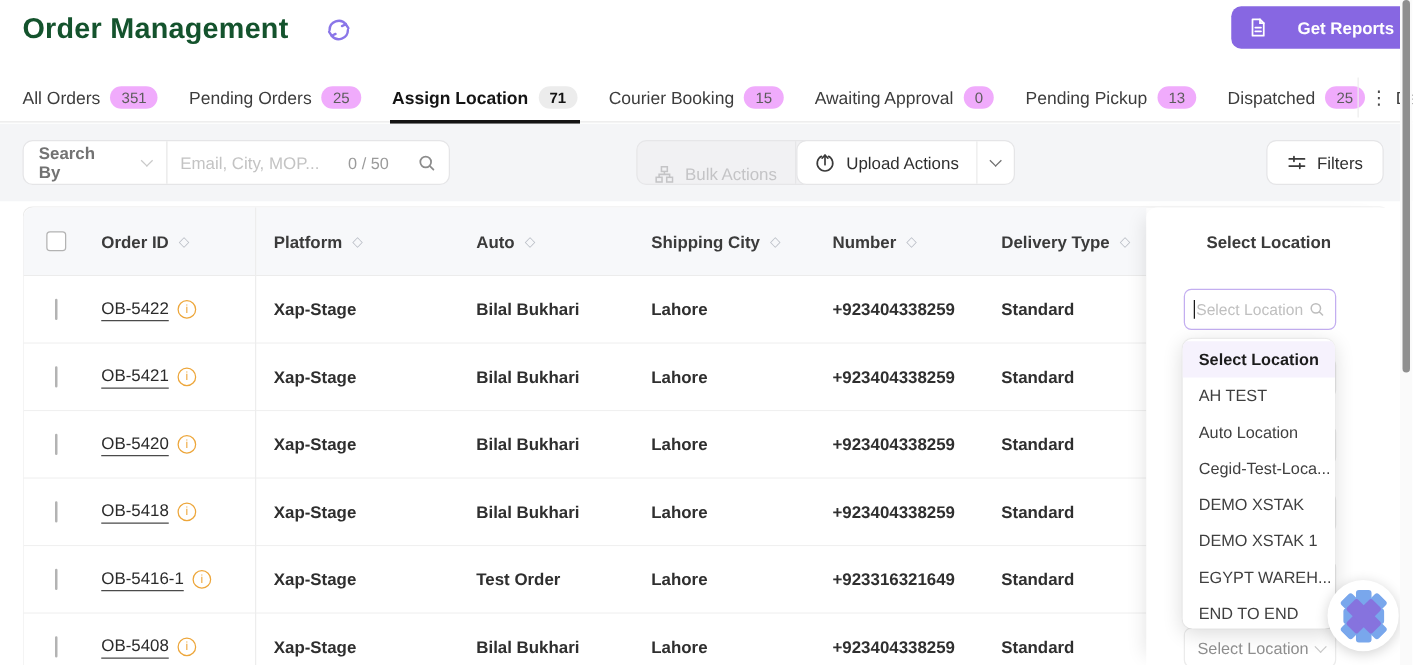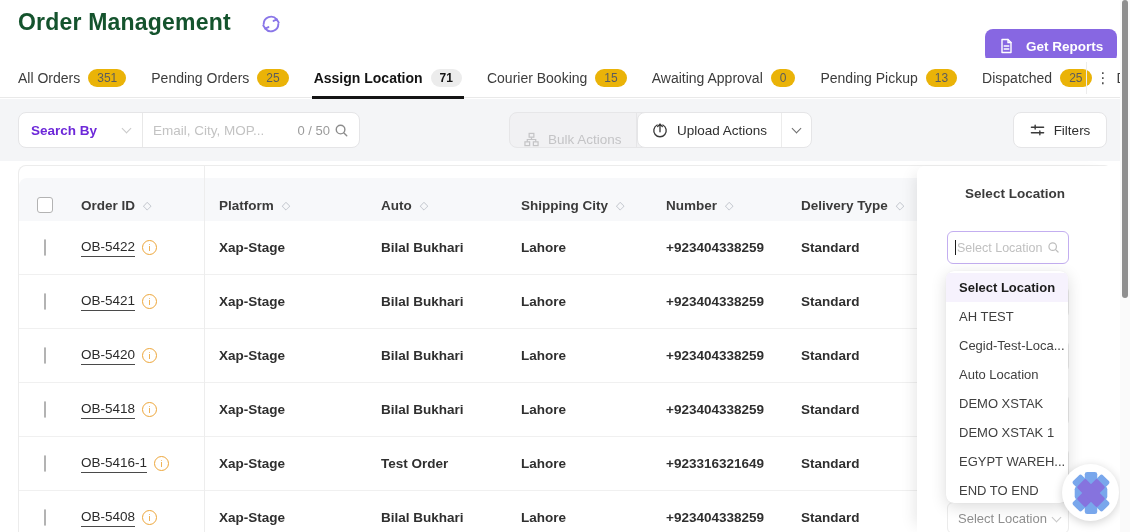--- a/index.html
+++ b/index.html
@@ -5,61 +5,61 @@
   * { margin:0; padding:0; box-sizing:border-box; }
   html,body { width:1130px; height:532px; overflow:hidden; background:#fff;
     font-family:"Liberation Sans","DejaVu Sans",sans-serif; color:#2e2e2e; position:relative; }
 
   
   .hdr { position:absolute; left:0; top:0; width:1130px; height:58px; background:#fff; }
   .title { position:absolute; left:18px; top:9px; font-size:23px; font-weight:700; color:#14532d; letter-spacing:.2px;}
   .refresh { position:absolute; left:260px; top:13px; width:22px; height:22px; cursor:pointer;}
   .btn-reports { position:absolute; left:985px; top:5px; height:34px; padding:0 14px;
     background:#8767e2; border-radius:8px; color:#fff; font-size:13.5px; font-weight:600;
-    display:flex; align-items:center; gap:12px; border:none; cursor:pointer;margin-top:24px; }
+    display:flex; align-items:center; gap:24px; border:none; cursor:pointer; }
 
   
   .tabsbar { position:absolute; left:0; top:58px; width:1130px; height:40px; border-bottom:1px solid #e9e9e9; background:#fff;}
   .tabs { position:absolute; left:18px; top:0; height:40px; display:flex; gap:25px; align-items:center;}
   .tab { position:relative; height:40px; display:flex; align-items:center; gap:8px; font-size:14px; color:#3c3c3c; cursor:pointer; white-space:nowrap;}
-  .tab .badge { background:#eab308; border-radius:10px; padding:2px 9px; font-size:12px; color:#5c5c5c;}
+  .tab .badge { background:#f0abfc; border-radius:10px; padding:2px 9px; font-size:12px; color:#5c5c5c;}
   .tab.active { font-weight:700; color:#141414;}
   .tab.active .badge { background:#ececec; color:#141414; font-weight:700;}
   .tab.active::after { content:""; position:absolute; left:-2px; right:-2px; bottom:-1px; height:3px; background:#141414;}
   .tabs-div { position:absolute; left:1086px; top:4px; height:32px; width:1px; background:#ededed;}
   .tabs-more { position:absolute; left:1090px; top:6px; width:26px; height:28px; display:flex; align-items:center; justify-content:center;
     font-size:15px; color:#4a4a4a; cursor:pointer; letter-spacing:0;}
 
   
   .toolbar { position:absolute; left:0; top:99px; width:1130px; height:62px; background:#f4f5f7;}
   .tb { position:absolute; top:13px; height:36px; background:#fff; border:1px solid #e5e5e7; border-radius:8px;
     display:flex; align-items:center; font-size:13.5px; color:#2f2f2f;}
   .searchgrp { left:18px; width:342px; }
-  .searchby { display:flex; align-items:center; gap:26px; padding:0 12px; font-weight:600; color:#6d28d9; cursor:pointer; height:100%;}
+  .searchby { display:flex; align-items:center; gap:26px; padding:0 12px; font-weight:600; color:#737373; cursor:pointer; height:100%;}
   .vdiv { width:1px; height:100%; background:#e8e8e8;}
-  .searchinput { flex:1; display:flex; align-items:center; padding:0 10px; gap:4px;}
+  .searchinput { flex:1; display:flex; align-items:center; padding:0 10px; gap:23px;}
   .placeholder { color:#c3c3c3; font-size:13.5px; flex:1; white-space:nowrap; overflow:hidden;}
   .counter { color:#9b9b9b; font-size:13px; white-space:nowrap;}
   .chev { width:7px; height:7px; border-right:1.6px solid #9a9a9a; border-bottom:1.6px solid #9a9a9a; transform:rotate(45deg); margin-top:-4px; flex:none;}
   .chev.lt { border-color:#c9c9c9; }
   .bulk { left:509px; background:#f1f1f3; border-color:#e6e6e8; color:#c4c4c6; cursor:not-allowed;}
   .bulk .main { display:flex; align-items:flex-end; gap:9px; padding:0 14px; height:100%;}
   .bulk .carr { width:28px; height:100%; display:flex; align-items:center; justify-content:center; border-left:1px solid #e6e6e8;}
   .upload { left:637px; cursor:pointer;}
   .upload .main { display:flex; align-items:center; gap:9px; padding:0 14px; height:100%;}
   .upload .carr { width:30px; height:100%; display:flex; align-items:center; justify-content:center; border-left:1px solid #ececec;}
   .partial { left:790px; width:218px; padding:0 14px; justify-content:space-between; gap:12px;}
   .toggle { width:36px; height:20px; border-radius:10px; background:#d8d8da; position:relative; cursor:pointer; flex:none;}
   .toggle .knob { position:absolute; left:2px; top:2px; width:16px; height:16px; border-radius:50%; background:#fff; box-shadow:0 1px 2px rgba(0,0,0,.25);}
   .filters { left:1013px; width:94px; justify-content:center; gap:9px; cursor:pointer; font-weight:500;}
 
   
   .tablewrap { position:absolute; left:18px; top:165px; width:1094px; height:367px;
     border:1px solid #ececec; border-bottom:none; border-radius:8px 8px 0 0; background:#fff;}
-  .thead { position:absolute; left:0; top:12px; width:898px; height:55px; background:#f7f8fa; border-radius:8px 0 0 0;
+  .thead { position:absolute; left:0; top:0; width:898px; height:55px; background:#f7f8fa; border-radius:8px 0 0 0;
     display:grid; grid-template-columns:52px 133px 162px 140px 145px 135px 131px; align-items:center;
     font-size:13.5px; font-weight:700; color:#3b3b3b; border-bottom:1px solid #ececec;}
   .thead .hc { display:flex; align-items:center; gap:8px; padding-left:15px; white-space:nowrap;}
   .thead .hc.first { padding-left:10px;}
   .sorticon { color:#b9bdc5; font-size:11px; font-weight:400; cursor:pointer;}
   .cbx { width:16px; height:16px; border:1.5px solid #b3b3b3; border-radius:3px; background:#fff; cursor:pointer; margin:0 auto;}
   .rows { position:absolute; left:0; top:55px; width:898px;}
   .trow { height:54px; display:grid; grid-template-columns:52px 133px 162px 140px 145px 135px 131px;
     align-items:center; border-bottom:1px solid #f0f0f0; font-size:13.5px; color:#2f2f2f; background:#fff;}
   .trow .c { padding-left:15px; white-space:nowrap;font-weight:bold;}
@@ -416,23 +416,23 @@
   </div>
 </div>
   </div>
 </div>
 
 <div class="dropdown" id="dd-mount">
   <div class="opt selected">Select Location</div>
 
   <div class="opt">AH TEST</div>
 
+  <div class="opt">Auto Location</div>
+
   <div class="opt">Cegid-Test-Loca...</div>
-
-  <div class="opt">Auto Location</div>
 
   <div class="opt">DEMO XSTAK</div>
 
   <div class="opt">DEMO XSTAK 1</div>
 
   <div class="opt">EGYPT WAREH...</div>
 
   <div class="opt">END TO END</div>
 </div>
 

